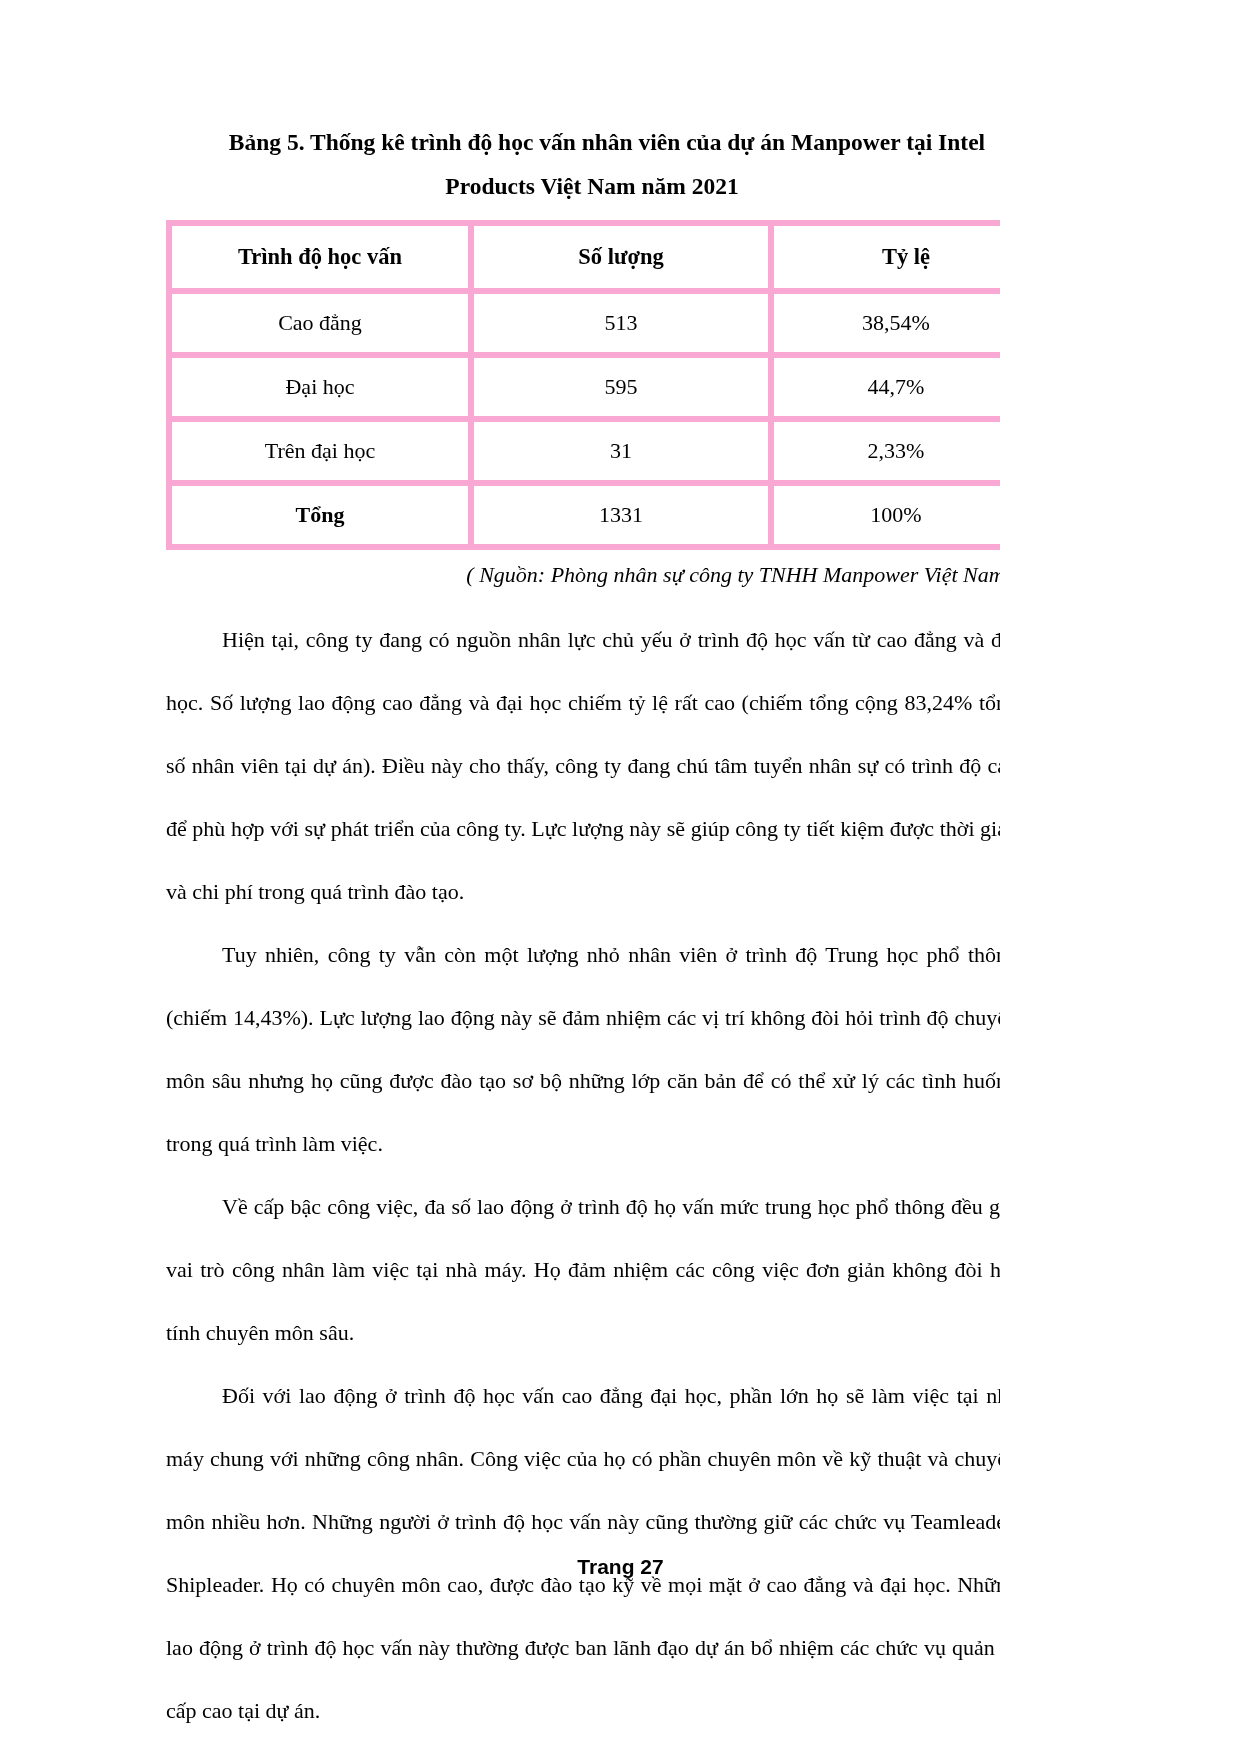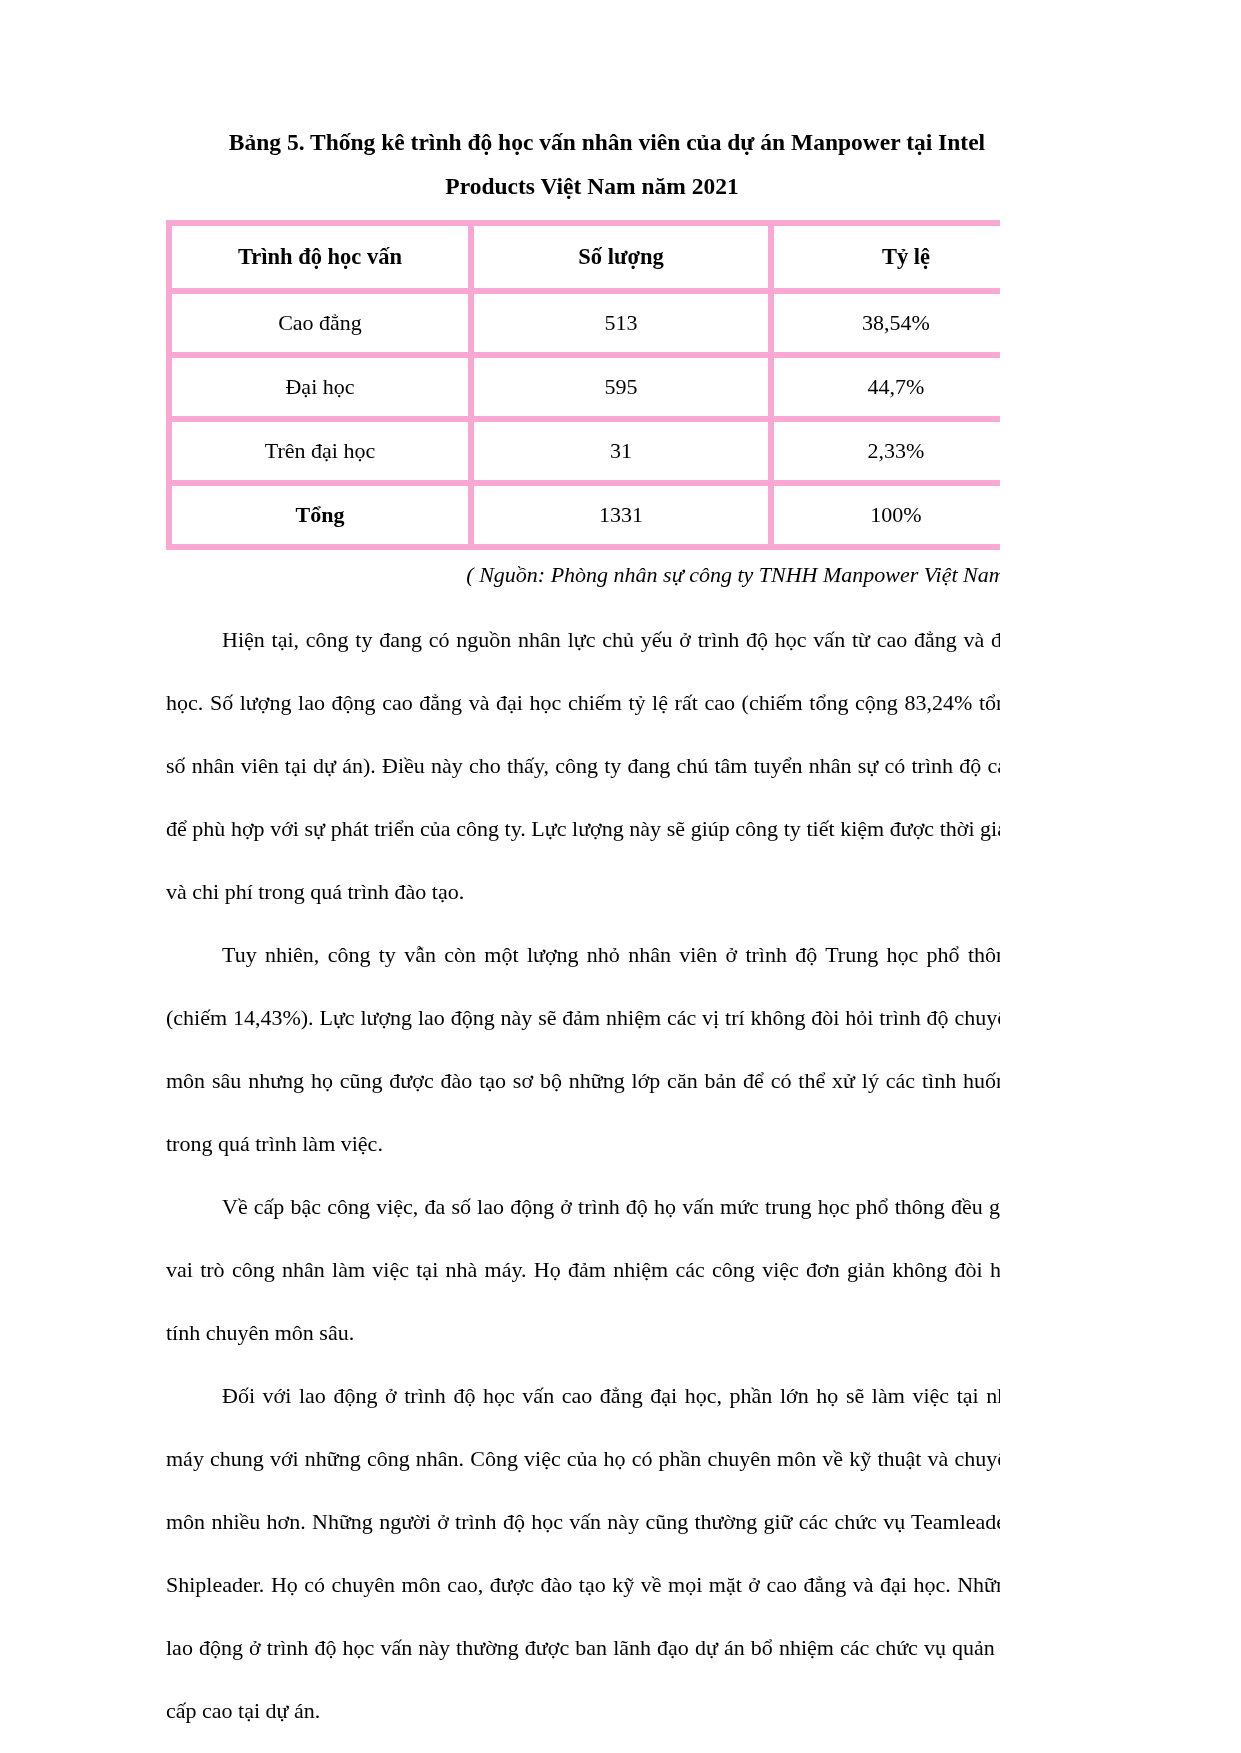--- a/index.html
+++ b/index.html
@@ -177,13 +177,14 @@
 
     <div class="body-text">
       <p class="para">Hiện tại, công ty đang có nguồn nhân lực chủ yếu ở trình độ học vấn từ cao đẳng và đại học. Số lượng lao động cao đẳng và đại học chiếm tỷ lệ rất cao (chiếm tổng cộng 83,24% tổng số nhân viên tại dự án). Điều này cho thấy, công ty đang chú tâm tuyển nhân sự có trình độ cao để phù hợp với sự phát triển của công ty. Lực lượng này sẽ giúp công ty tiết kiệm được thời gian và chi phí trong quá trình đào tạo.</p>
       <p class="para">Tuy nhiên, công ty vẫn còn một lượng nhỏ nhân viên ở trình độ Trung học phổ thông (chiếm 14,43%). Lực lượng lao động này sẽ đảm nhiệm các vị trí không đòi hỏi trình độ chuyên môn sâu nhưng họ cũng được đào tạo sơ bộ những lớp căn bản để có thể xử lý các tình huống trong quá trình làm việc.</p>
       <p class="para">Về cấp bậc công việc, đa số lao động ở trình độ họ vấn mức trung học phổ thông đều giữ vai trò công nhân làm việc tại nhà máy. Họ đảm nhiệm các công việc đơn giản không đòi hỏi tính chuyên môn sâu.</p>
       <p class="para">Đối với lao động ở trình độ học vấn cao đẳng đại học, phần lớn họ sẽ làm việc tại nhà máy chung với những công nhân. Công việc của họ có phần chuyên môn về kỹ thuật và chuyên môn nhiều hơn. Những người ở trình độ học vấn này cũng thường giữ các chức vụ Teamleader, Shipleader. Họ có chuyên môn cao, được đào tạo kỹ về mọi mặt ở cao đẳng và đại học. Những lao động ở trình độ học vấn này thường được ban lãnh đạo dự án bổ nhiệm các chức vụ quản lý cấp cao tại dự án.</p>
     </div>
 
   </div>
 
+  <div class="footer">Trang 27</div>
 </div>
 
 </body></html>

